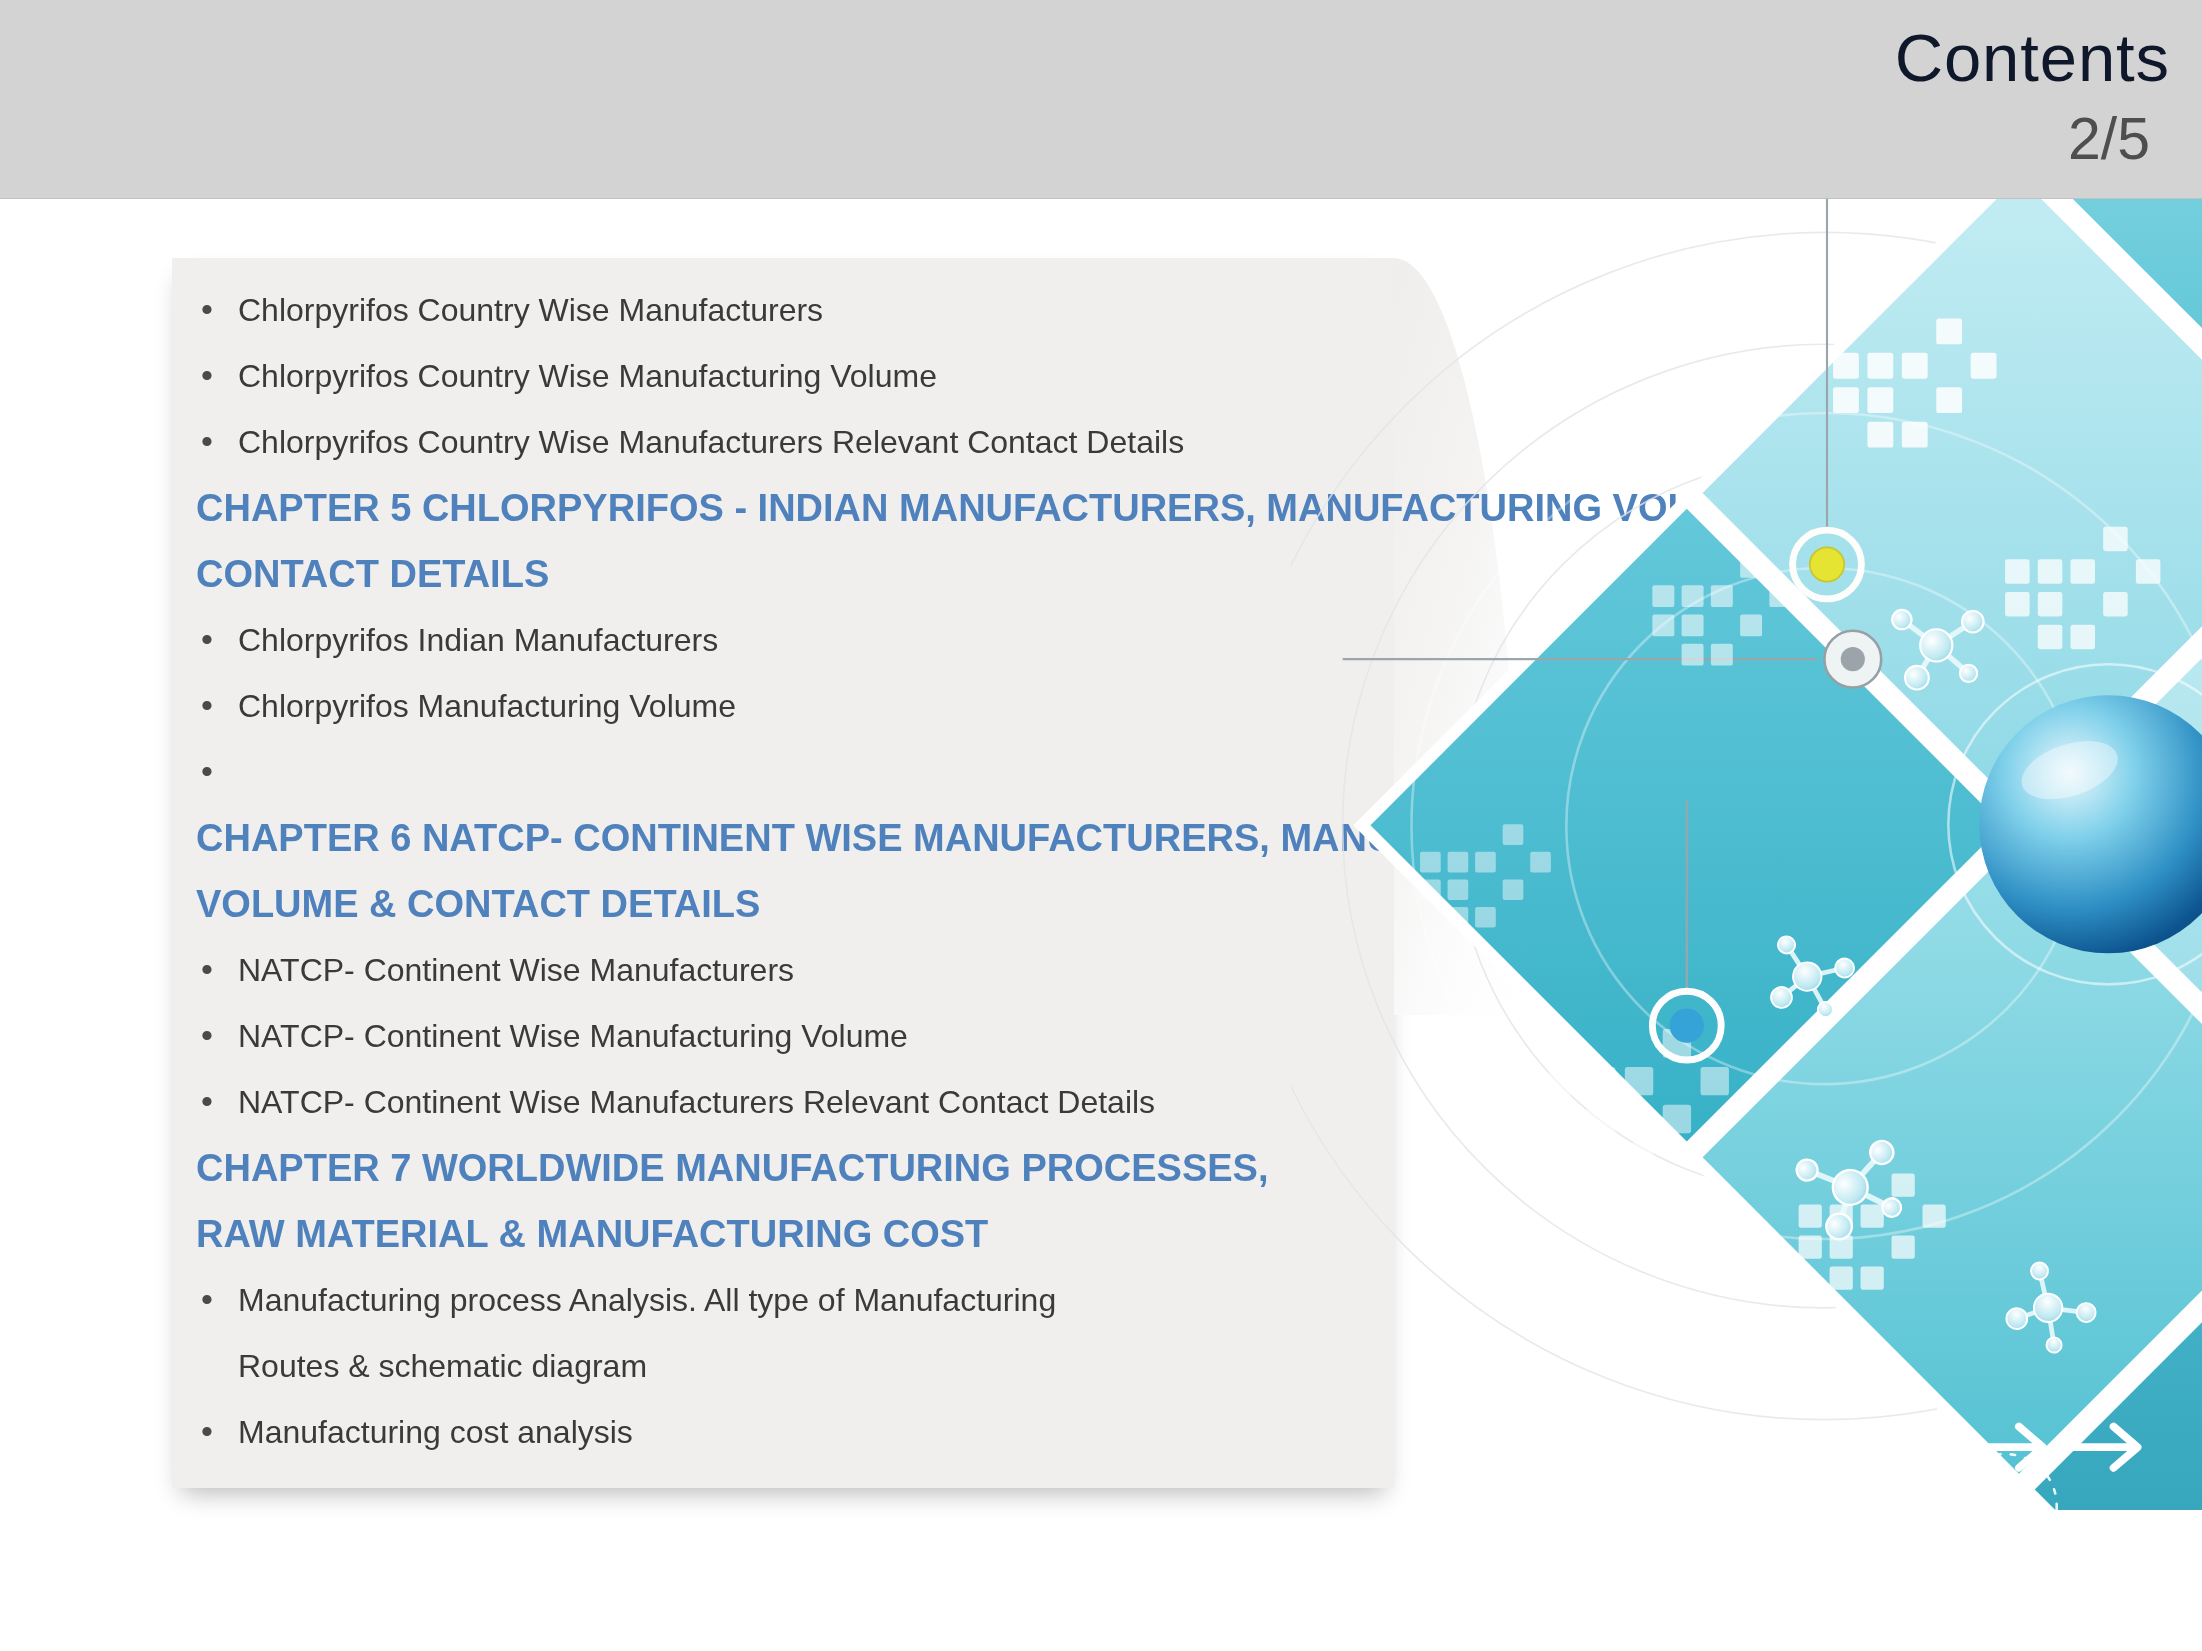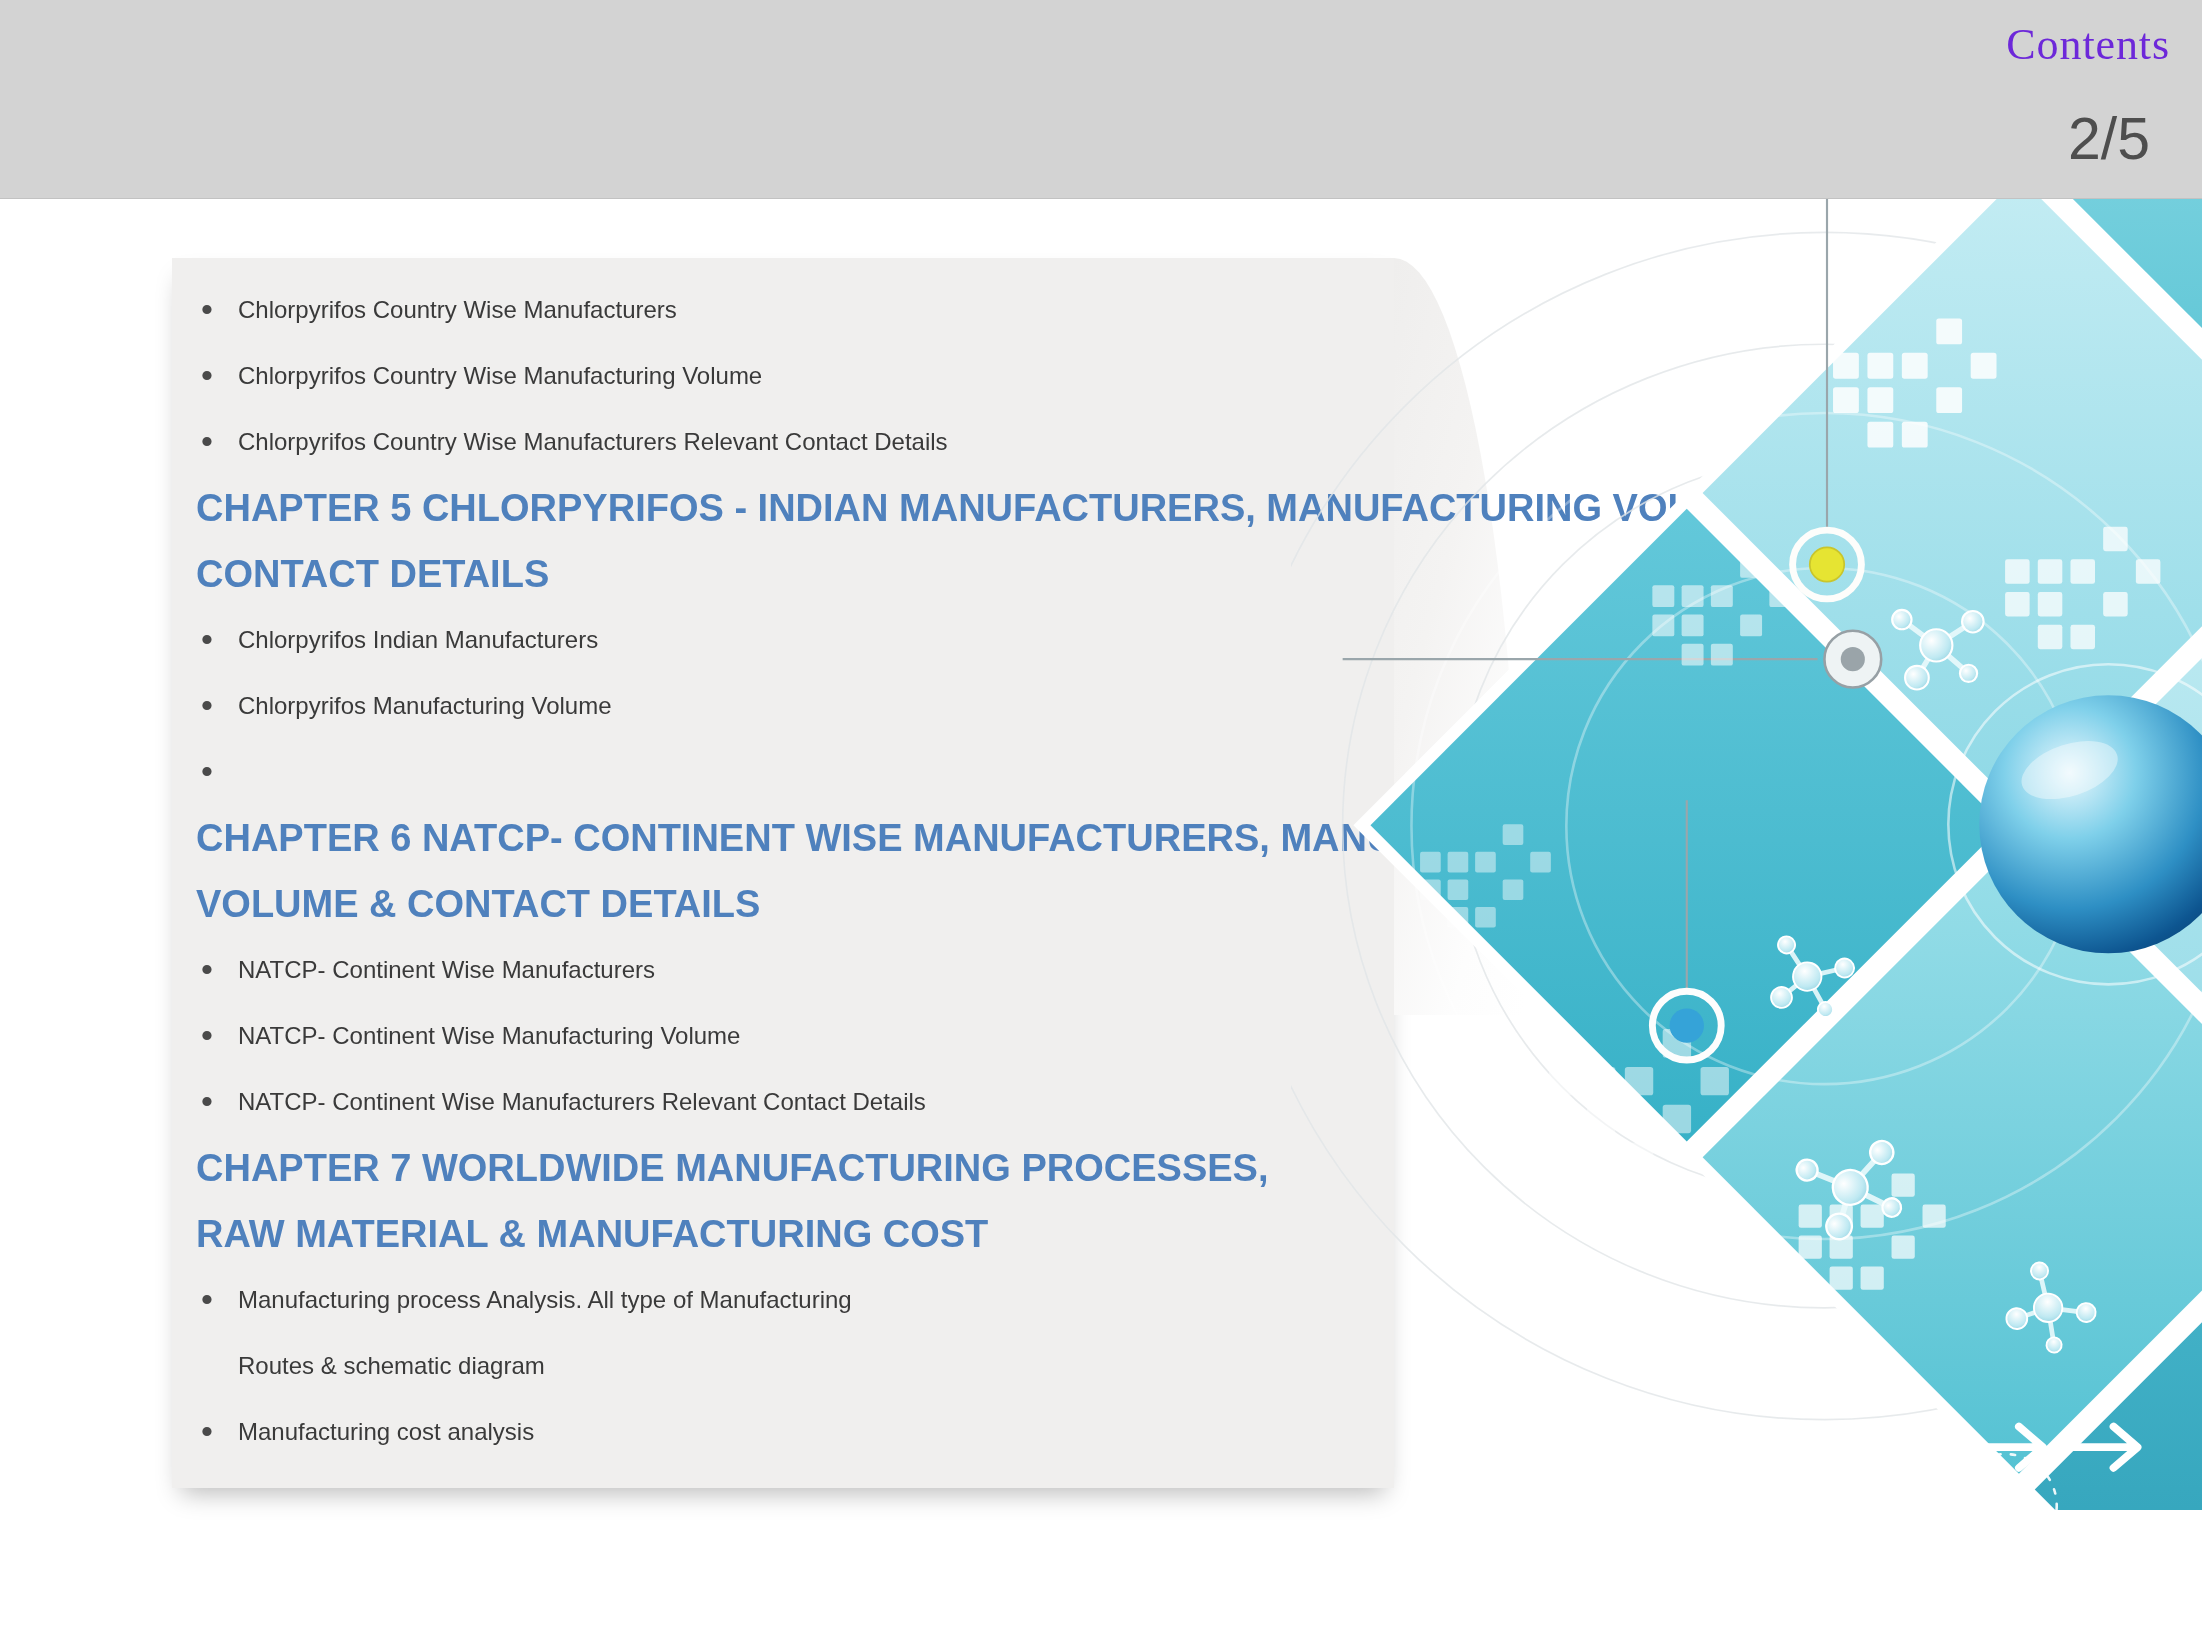--- a/index.html
+++ b/index.html
@@ -9,42 +9,42 @@
     font-family:"Liberation Sans", sans-serif;
   }
   
   .header{
     position:absolute;left:0;top:0;width:2203px;height:198px;
     background:#d3d3d3;z-index:30;
     border-bottom:0.9px solid #c2c2c2;
   }
   .header .title{
     position:absolute;right:33px;top:19px;
-    font-size:44px;color:#6d28d9;letter-spacing:0.9px;font-family:Liberation Serif, serif;
+    font-size:67px;color:#0f172a;letter-spacing:0.9px;
   }
   .header .page{
     position:absolute;right:53px;top:105px;
     font-size:59px;color:#4e4e4e;
   }
   
   .panel{
     position:absolute;left:172px;top:258px;width:1222px;height:1230px;
     background:#f0efee;z-index:5;
     box-shadow:0 13.8px 24px -8.6px rgba(0,0,0,0.28);
   }
   .panel::after{
     content:"";position:absolute;left:100%;top:0;width:129px;height:757px;
     background:linear-gradient(105deg,#efeeed 0%,#f4f3f2 40%,#fdfdfd 78%,#ffffff 100%);
     border-top-right-radius:129px 757px;
   }
   
   .toc{position:absolute;left:172px;top:277px;z-index:6;}
   .row{
     height:66px;display:flex;align-items:center;white-space:nowrap;
-    font-size:24px;color:#3a3a3a;position:relative;padding-left:66px;
+    font-size:32px;color:#3a3a3a;position:relative;padding-left:66px;
   }
   .row.heading{
     padding-left:24px;color:#4f81bd;font-weight:700;font-size:38px;
   }
   .dot{position:absolute;left:29px;top:50%;transform:translateY(-52%);line-height:1;}
   .dot::before{content:"\2022";font-size:34px;color:#4a4a4a;}
   
   .art{
     position:absolute;left:1291px;top:198px;width:912px;height:1312px;
     z-index:10;display:block;

